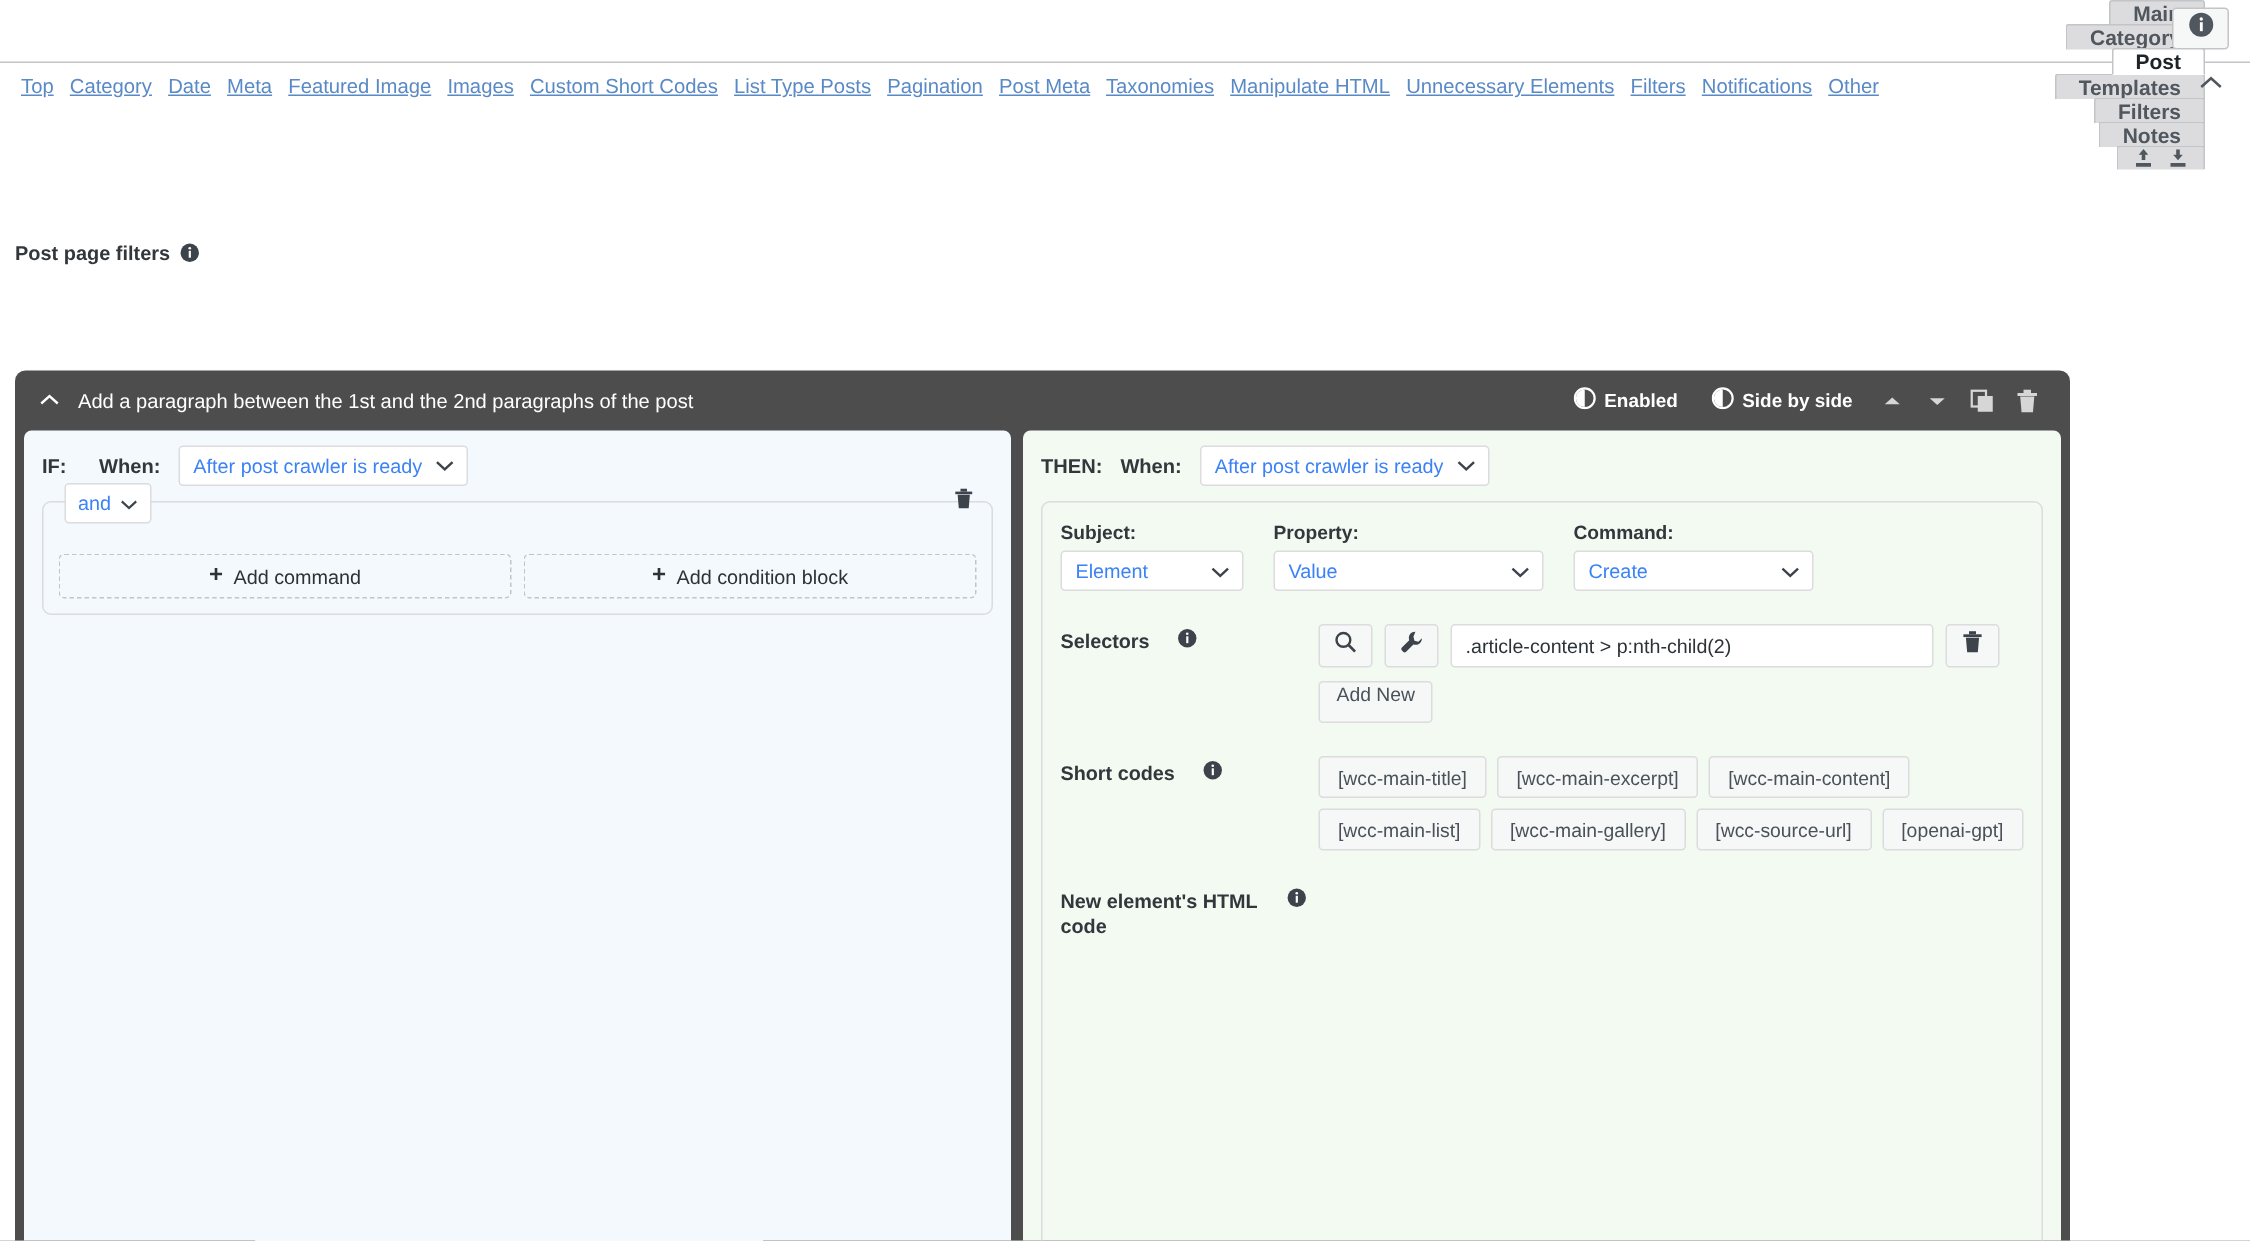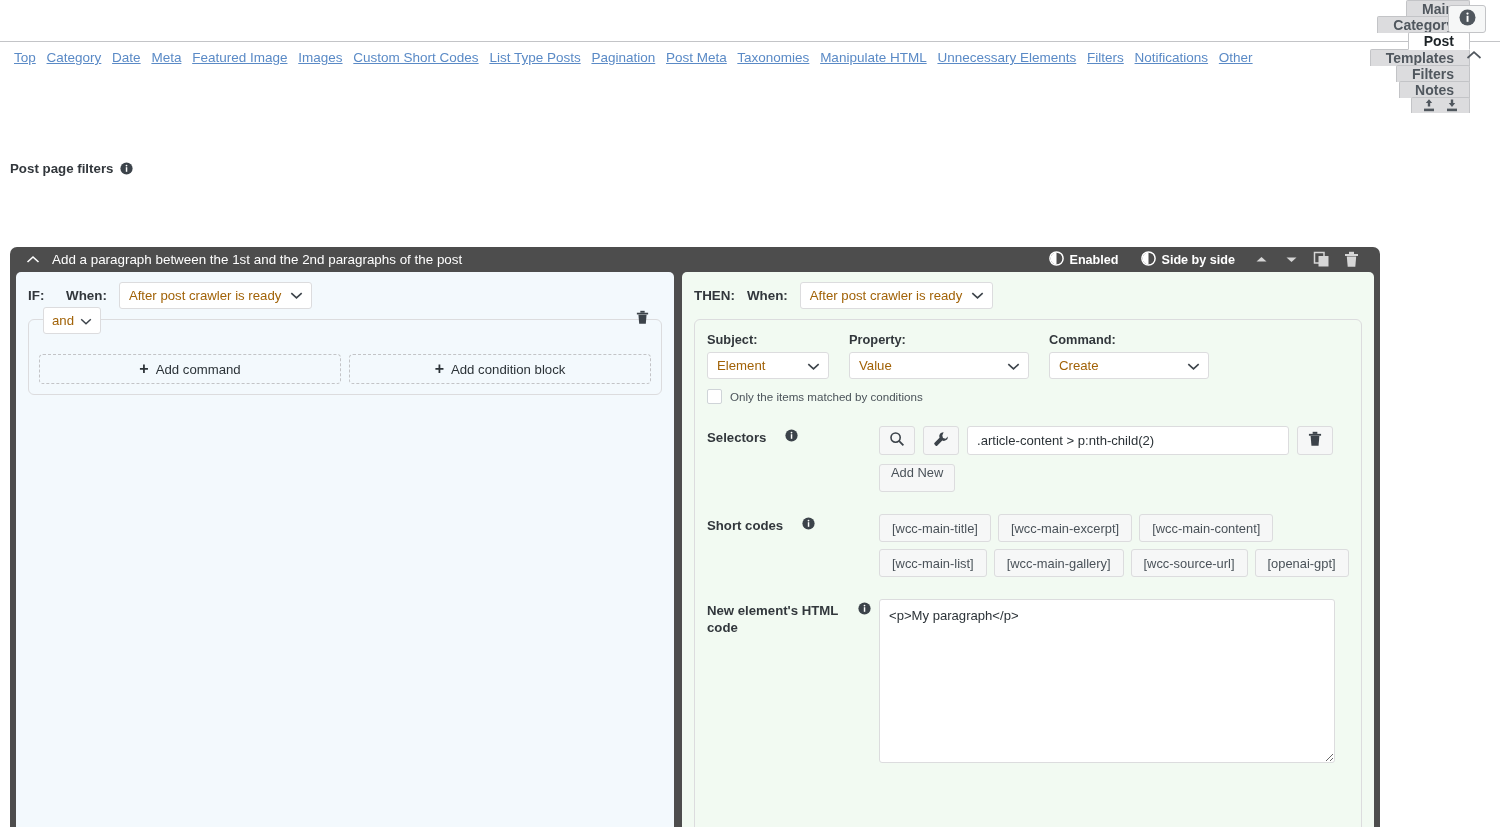--- a/index.html
+++ b/index.html
@@ -105,21 +105,21 @@
     flex: 1;
     margin-right: 8px;
     background: #4d4d4d;
     border-radius: 7px;
     padding: 0 6px 6px 6px;
     height: 740px;
     position: relative;
     overflow: hidden;
   }
   .frame-header {
-    height: 25px;
+    height: 40px;
     display: flex;
     align-items: center;
     color: #ffffff;
     font-size: 13.4px;
     padding: 0 8px 0 4px;
   }
   .frame-header .chev {
     width: 26px; display: flex; align-items: center; justify-content: center;
     cursor: pointer;
   }
@@ -170,21 +170,21 @@
     position: relative;
     background: #ffffff;
     border: 1px solid #dcdcde;
     border-radius: 3px;
     height: 27px;
     display: inline-flex;
     align-items: center;
     padding: 0 30px 0 9px;
     font-size: 13.2px;
     font-weight: normal;
-    color: #a16207;
+    color: #3b82f6;
     cursor: pointer;
     white-space: nowrap;
   }
   .sel .caret {
     position: absolute;
     right: 8px; top: 50%;
     transform: translateY(-50%);
     pointer-events: none;
   }
   .sel.narrow { padding: 0 26px 0 8px; }
@@ -609,24 +609,20 @@
                 <span>Create</span>
                 <span class="caret">
                   <svg width="13" height="8" viewBox="0 0 13 8">
                       <path d="M1.3 1.6 L6.5 6.4 L11.7 1.6" stroke="#3c434a" stroke-width="1.6" fill="none"></path>
                     </svg>
                 </span>
               </span>
             </div>
           </div>
 
-          <div class="chk-row">
-            <span class="chk"></span>
-            <span>Only the items matched by conditions</span>
-          </div>
 
 
           <div class="field-row">
             <div class="field-lab">
               <span class="lab-txt">Selectors</span>
               <span class="info-dot">
                 <svg width="13" height="13" viewBox="0 0 17 17">
                     <circle cx="8.5" cy="8.5" r="8" fill="#3c434a"></circle>
                     <rect x="7.6" y="6.8" width="1.9" height="6" fill="#fff"></rect>
                     <circle cx="8.5" cy="4.6" r="1.15" fill="#fff"></circle>
@@ -696,23 +692,20 @@
             <div class="field-lab">
               <span class="lab-txt">New element's HTML code</span>
               <span class="info-dot">
                 <svg width="13" height="13" viewBox="0 0 17 17">
                     <circle cx="8.5" cy="8.5" r="8" fill="#3c434a"></circle>
                     <rect x="7.6" y="6.8" width="1.9" height="6" fill="#fff"></rect>
                     <circle cx="8.5" cy="4.6" r="1.15" fill="#fff"></circle>
                   </svg>
               </span>
             </div>
-            <div class="field-body">
-              <div class="code-area">&lt;p&gt;My paragraph&lt;/p&gt;</div>
-            </div>
           </div>
 
         </div>
 
         <div class="add-cmd-bottom">
           <span class="plus">+</span>
           <span>Add command</span>
         </div>
 
       </div>

